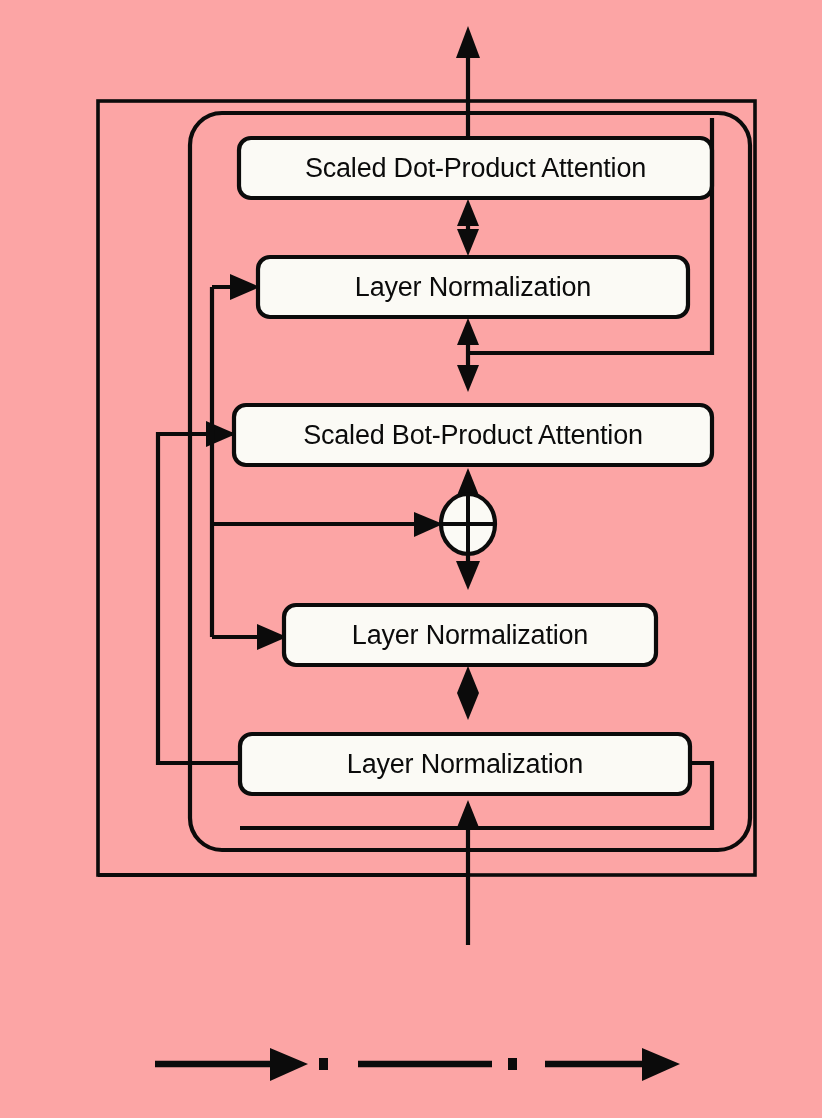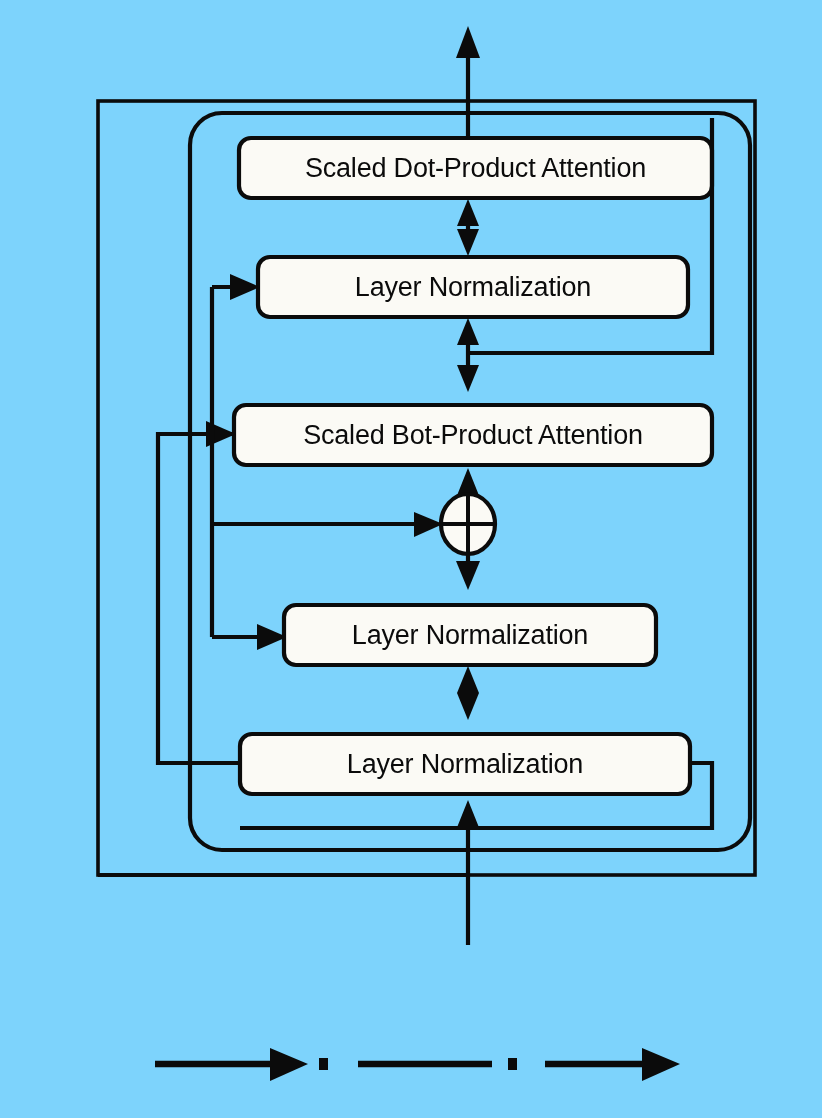--- a/index.html
+++ b/index.html
@@ -10,21 +10,21 @@
   body {
     width: 822px;
     height: 1118px;
     font-family: "Liberation Sans", sans-serif;
     overflow: hidden;
   }
   #diagram-root {
     position: relative;
     width: 822px;
     height: 1118px;
-    background: #7dd3fc;
+    background: #fca5a5;
   }
   svg#diagram-svg {
     display: block;
     width: 822px;
     height: 1118px;
   }
   .blk-rect {
     fill: #fbfaf5;
     stroke: #0b0b0b;
     stroke-width: 4.2;

